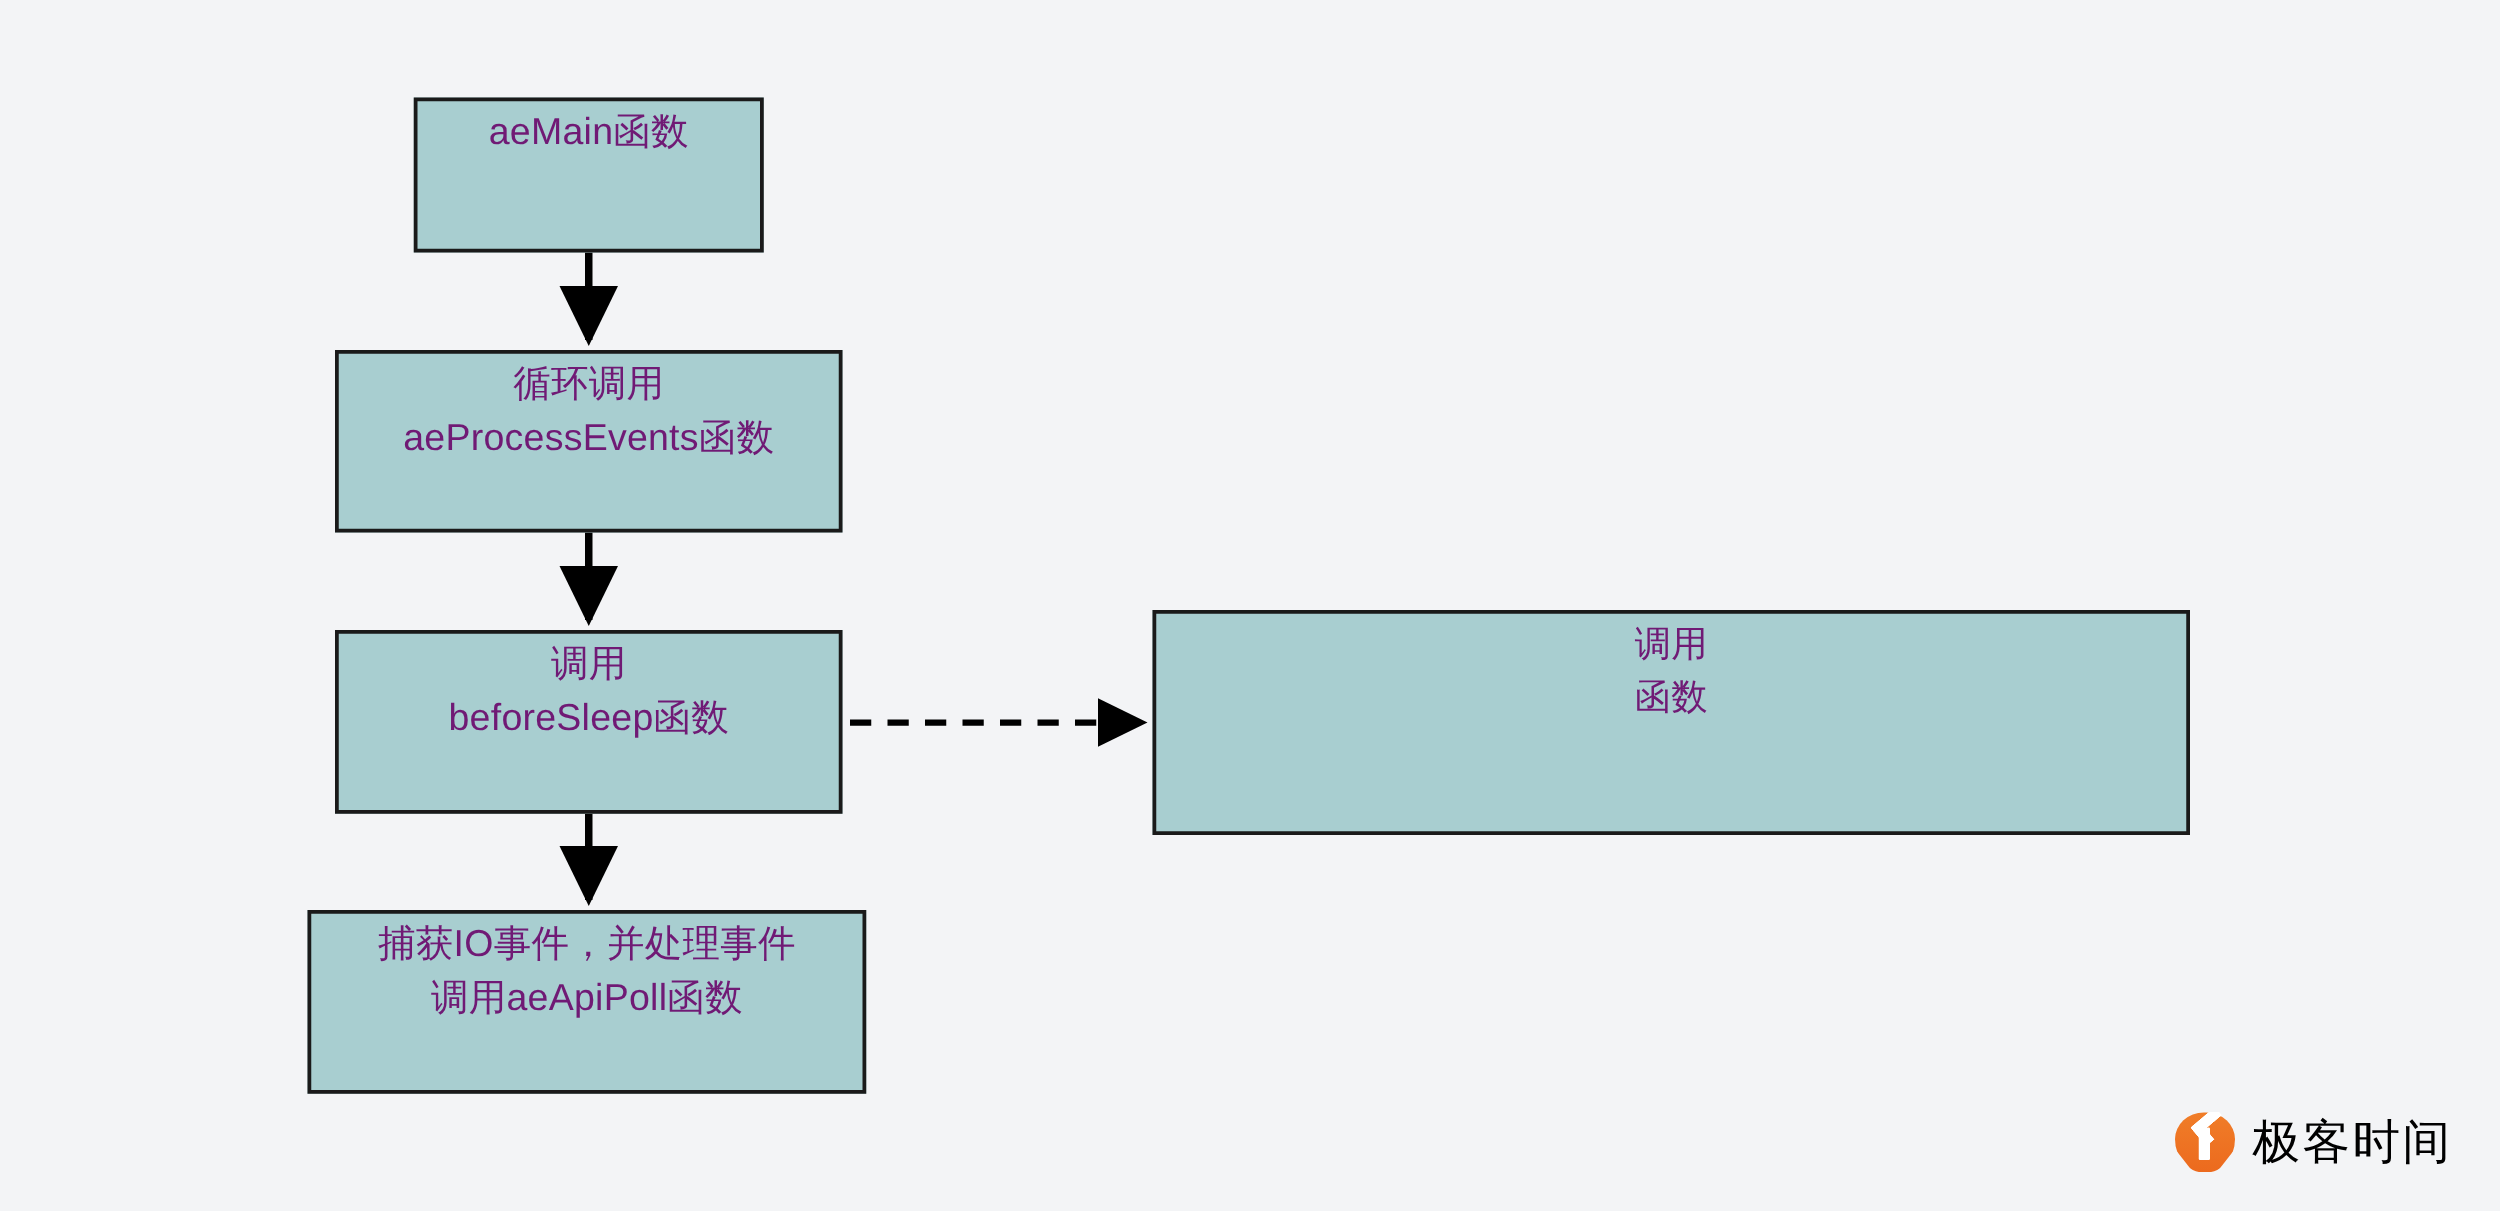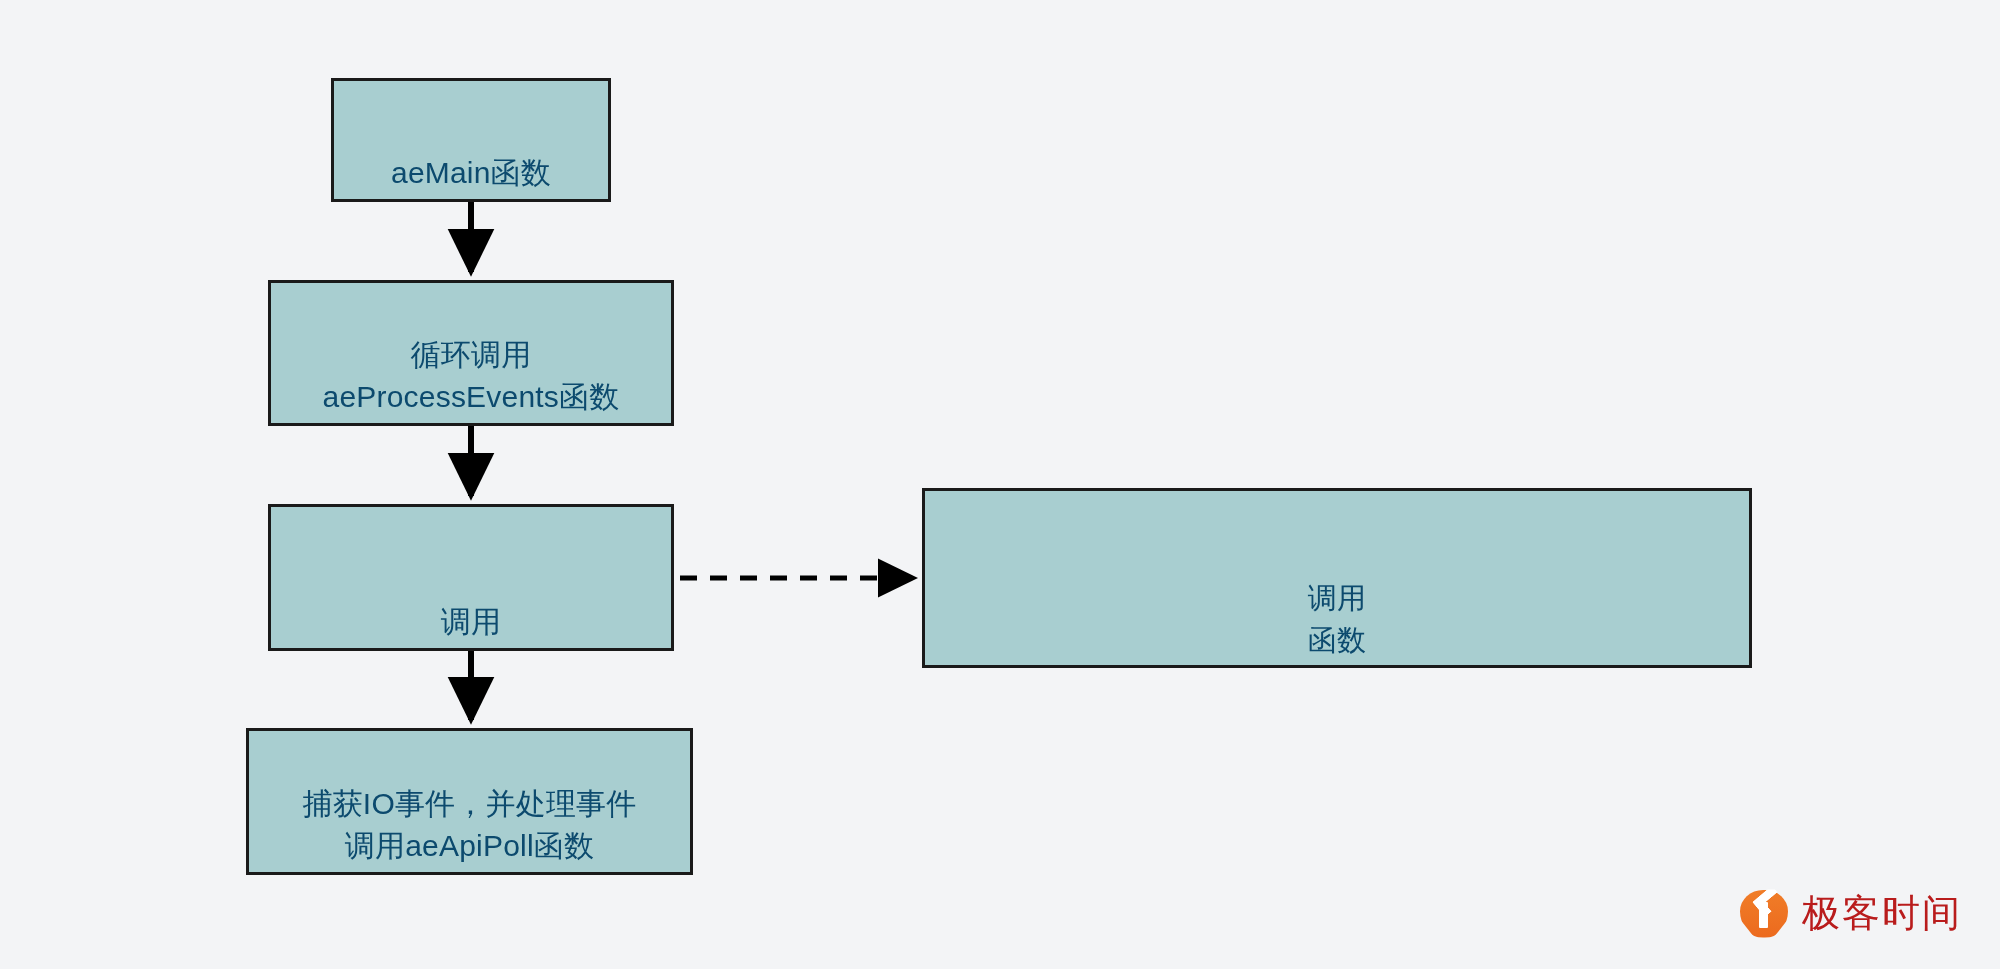--- a/index.html
+++ b/index.html
@@ -22,23 +22,23 @@
 
   
   .node {
     position: absolute;
     box-sizing: border-box;
     background: #a8ced0;
     border: 3px solid #1a1a1a;
     display: flex;
     flex-direction: column;
     align-items: center;
-    justify-content: flex-end;
+    justify-content: flex-start;
     text-align: center;
-    color: #0c4a6e;
+    color: #701a75;
     font-size: 30px;
     line-height: 1.42;
     letter-spacing: 0.2px;
     white-space: pre-line;
     padding: 4px 8px;
   }
   .node .line { display: block; }
 
   #node-aemain      { left: 331px;  top: 78px;  width: 280px; height: 124px; }
   #node-loop        { left: 268px;  top: 280px; width: 406px; height: 146px; }
@@ -97,21 +97,21 @@
     width: 17px;
     height: 11px;
     border-left: 9px solid #ffffff;
     border-top: 9px solid #ffffff;
     transform: rotate(-40deg);
     transform-origin: left top;
     border-radius: 2px;
   }
   #brand-logo .wordmark {
     font-size: 38px;
-    color: #b91c1c;
+    color: #000000;
     letter-spacing: 2px;
     font-family: Liberation Sans, sans-serif;
   }
 </style>
 </head>
 <body>
 
 <div id="canvas">
 
   <svg class="conn-svg" viewBox="0 0 2000 969" xmlns="http://www.w3.org/2000/svg">
@@ -142,20 +142,21 @@
     <span class="line">aeMain函数</span>
   </div>
 
   <div class="node" id="node-loop">
     <span class="line">循环调用</span>
     <span class="line">aeProcessEvents函数</span>
   </div>
 
   <div class="node" id="node-beforesleep">
     <span class="line">调用</span>
+    <span class="line">beforeSleep函数</span>
   </div>
 
   <div class="node" id="node-aeapipoll">
     <span class="line">捕获IO事件，并处理事件</span>
     <span class="line">调用aeApiPoll函数</span>
   </div>
 
   <div class="node" id="node-handle">
     <span class="line">调用</span>
     <span class="line">函数</span>

